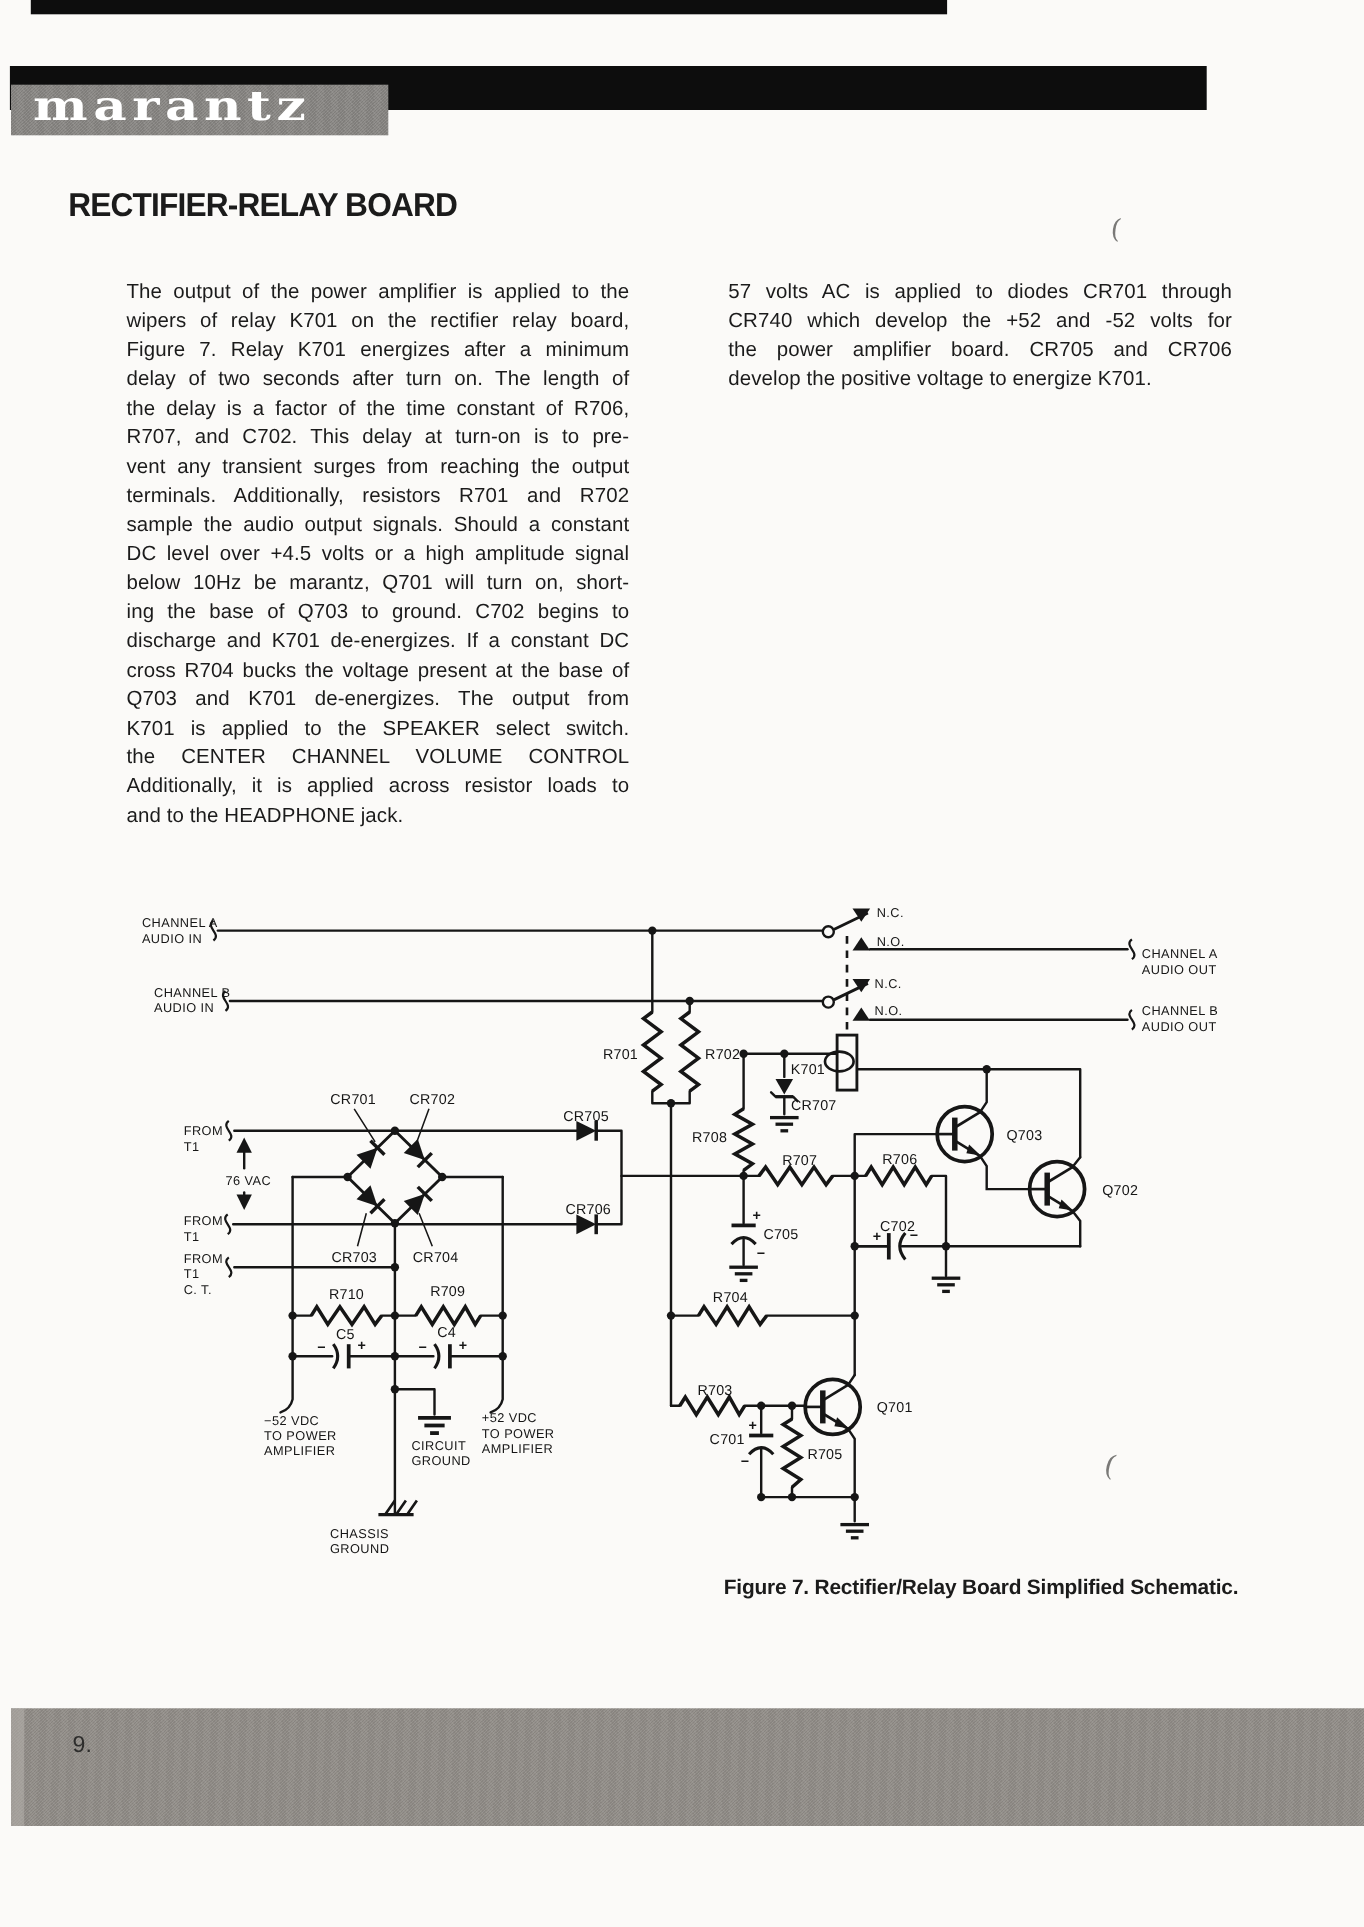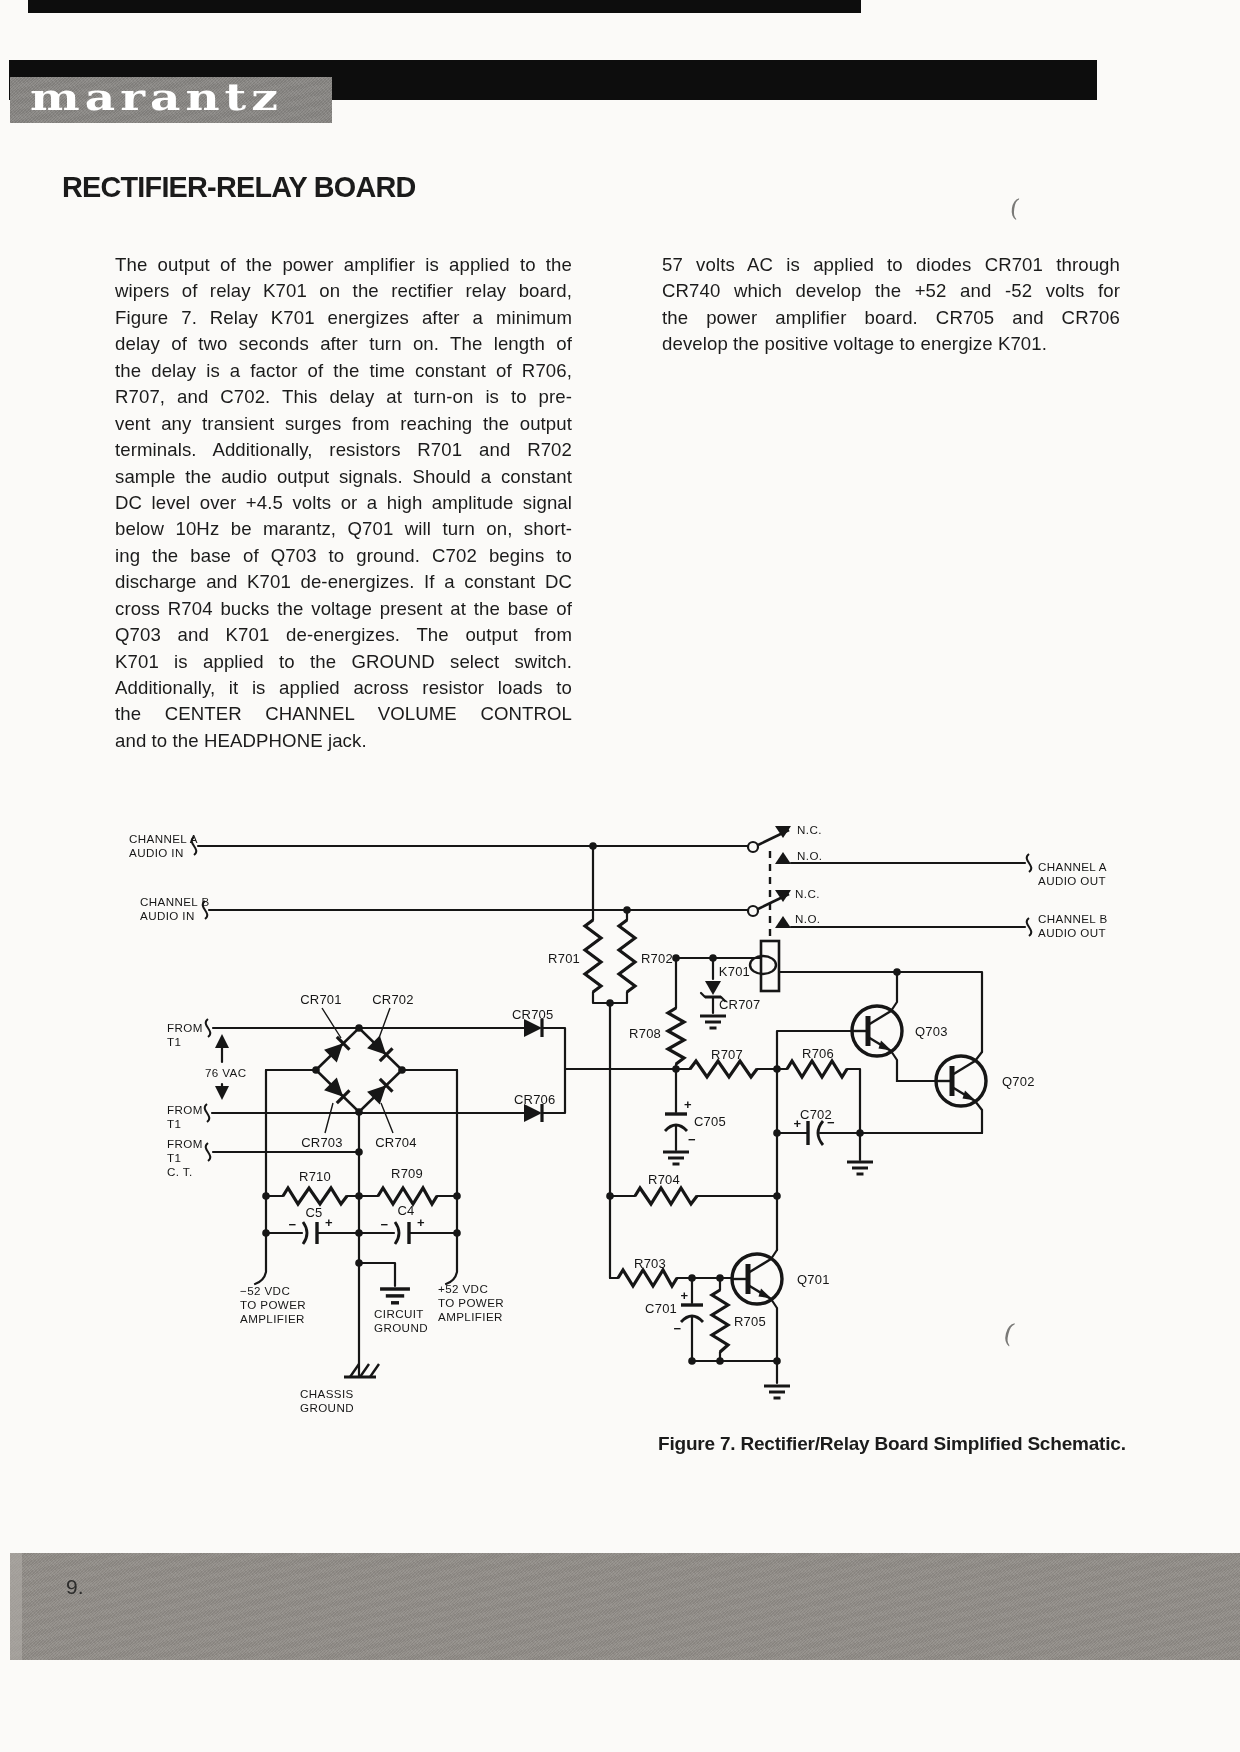--- a/index.html
+++ b/index.html
@@ -4,21 +4,21 @@
 <style>
   html,body{margin:0;padding:0;background:#e8e8e6;}
   .page{position:relative;width:1240px;height:1752px;background:#fbfaf8;overflow:hidden;
         font-family:"Liberation Sans",sans-serif;color:#1b1b1b;}
   .topbar-thin{position:absolute;left:28px;top:0;width:833px;height:13px;background:#0d0d0d;}
   .brandbar{position:absolute;left:9px;top:60px;width:1088px;height:40px;background:#0d0d0d;}
   .logo-box{position:absolute;left:10px;top:77px;width:322px;height:46px;
     background:
       repeating-linear-gradient(47deg, rgba(255,255,255,.06) 0 1px, transparent 1px 3px),
       repeating-linear-gradient(-43deg, rgba(0,0,0,.10) 0 1px, transparent 1px 2px),
-      #8d8b88;}
+      #8d8b88; padding-left: 21px;}
   .logo{position:absolute;left:20px;top:-2px;font-family:"DejaVu Serif",serif;font-weight:700;
     font-size:47px;letter-spacing:5px;color:#ffffff;transform:scaleY(.80);transform-origin:left top;}
   .title{position:absolute;left:62px;top:170px;margin:0;font-size:30px;font-weight:700;
     letter-spacing:-0.8px;transform:scaleX(.96);transform-origin:left;white-space:nowrap;}
   .col{position:absolute;top:252px;font-size:18.6px;line-height:26.45px;letter-spacing:.1px;}
   .col-left{left:70px;width:502px;}
   .col-right{left:617px;width:503px;}
   .col div{height:26.45px;text-align:justify;text-align-last:justify;white-space:nowrap;margin-left:45px;}
   .col div.last{text-align-last:left;}
   .schem{position:absolute;left:100px;top:730px;}
@@ -69,23 +69,23 @@
     <div>R707, and C702. This delay at turn-on is to pre-</div>
     <div>vent any transient surges from reaching the output</div>
     <div>terminals. Additionally, resistors R701 and R702</div>
     <div>sample the audio output signals. Should a constant</div>
     <div>DC level over +4.5 volts or a high amplitude signal</div>
     <div>below 10Hz be marantz, Q701 will turn on, short-</div>
     <div>ing the base of Q703 to ground. C702 begins to</div>
     <div>discharge and K701 de-energizes. If a constant DC</div>
     <div>cross R704 bucks the voltage present at the base of</div>
     <div>Q703 and K701 de-energizes. The output from</div>
-    <div>K701 is applied to the GROUND select switch.</div>
+    <div>K701 is applied to the SPEAKER select switch.</div>
+    <div>the CENTER CHANNEL VOLUME CONTROL</div>
     <div>Additionally, it is applied across resistor loads to</div>
-    <div>the CENTER CHANNEL VOLUME CONTROL</div>
     <div class="last">and to the HEADPHONE jack.</div>
   </div>
 
   <div class="col col-right">
     <div>57 volts AC is applied to diodes CR701 through</div>
     <div>CR740 which develop the +52 and -52 volts for</div>
     <div>the power amplifier board. CR705 and CR706</div>
     <div class="last">develop the positive voltage to energize K701.</div>
   </div>
 

